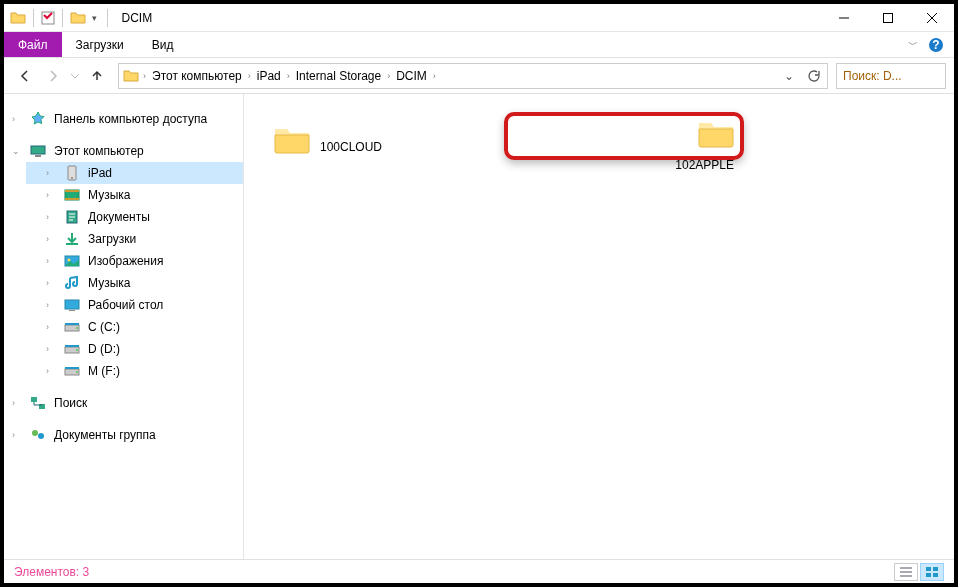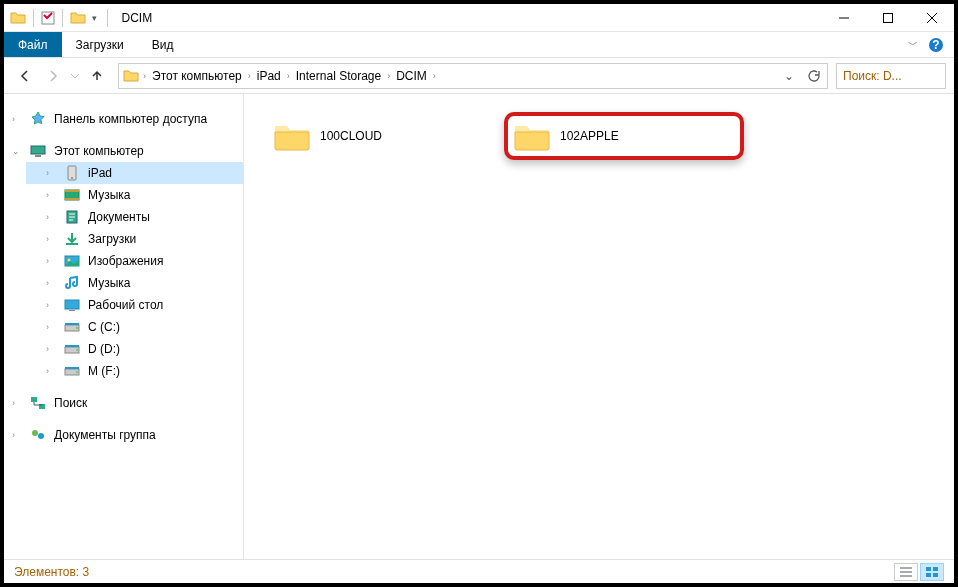--- a/index.html
+++ b/index.html
@@ -10,21 +10,21 @@
 .titlebar { height: 28px; display: flex; align-items: center; border-bottom: 1px solid #e5e5e5; background: #fff; }
 .titlebar .qat { display: flex; align-items: center; gap: 3px; padding: 0 6px; }
 .titlebar .sep { width:1px; height:18px; background:#ccc; margin: 0 4px;}
 .titlebar .title { margin-left: 4px; }
 .win-controls { margin-left: auto; display: flex; }
 .win-btn { width: 44px; height: 28px; display: flex; align-items: center; justify-content: center; }
 
 
 .ribbon { height: 26px; display: flex; align-items: stretch; border-bottom: 1px solid #e1e1e1; background: #fff; }
 .ribbon .tab { padding: 0 14px; display: flex; align-items: center; cursor: pointer; }
-.ribbon .tab.file { background: #0369a1; color: #fff; }
+.ribbon .tab.file { background: #a21caf; color: #fff; }
 .ribbon .right { margin-left: auto; display: flex; align-items: center; padding-right: 10px; gap: 10px; }
 
 
 .navbar { height: 36px; display: flex; align-items: center; padding: 4px 8px; gap: 2px; border-bottom: 1px solid #e1e1e1; }
 .nav-btn { width: 26px; height: 26px; display: flex; align-items: center; justify-content: center; color: #555; }
 .nav-btn.disabled { color: #bbb; }
 .addr { flex: 1; height: 26px; border: 1px solid #ccc; display: flex; align-items: center; padding: 0 4px; gap: 4px; margin: 0 6px; }
 .crumb { display: flex; align-items: center; gap: 6px; padding: 0 2px; }
 .crumb-sep { color: #777; font-size: 9px; }
 .addr .spacer { flex: 1; }
@@ -38,26 +38,26 @@
 .side-item { display: flex; align-items: center; gap: 8px; padding: 3px 6px 3px 20px; cursor: pointer; position: relative; }
 .side-item.root { padding-left: 4px; font-weight: normal; }
 .side-item.root .chev { position: absolute; left: -14px; }
 .side-item.selected { background: #cce8ff; }
 .side-label {}
 .chev { font-size: 9px; color: #888; width: 10px; display:inline-block;}
 
 
 .content { flex: 1; position: relative; padding: 18px 20px; }
 .folder-grid { display: flex; flex-wrap: wrap; align-content: flex-start; }
-.folder-item { width: 240px; height: 48px; display: flex; align-items: center; gap: 10px; padding: 4px 8px; cursor: pointer; border: 2px solid transparent; border-radius: 6px; }
-.folder-item.highlight { border: 4px solid #d21a1a; border-radius: 10px; box-shadow: 0 4px 8px rgba(0,0,0,0.25); padding: 2px 6px; }
+.folder-item { width: 240px; height: 48px; display: flex; align-items: flex-end; gap: 10px; padding: 4px 8px; cursor: pointer; border: 2px solid transparent; border-radius: 6px; }
+.folder-item.highlight { border: 4px solid #d21a1a; border-radius: 10px; box-shadow: 0 4px 8px rgba(0,0,0,0.25); padding: 2px 6px; flex-direction: column; }
 .folder-ico { width: 36px; height: 30px; }
 
 
-.statusbar { height: 24px; border-top: 1px solid #e1e1e1; display: flex; align-items: center; padding: 0 10px; font-size: 12px; color: #a16207; }
+.statusbar { height: 24px; border-top: 1px solid #e1e1e1; display: flex; align-items: center; padding: 0 10px; font-size: 12px; color: #ec4899; }
 .statusbar .right { margin-left: auto; display: flex; gap: 2px; }
 .view-btn { width: 24px; height: 18px; border: 1px solid #ccc; display:flex; align-items:center; justify-content:center; }
 .view-btn.active { background: #cce8ff; border-color: #99d1ff; }
 
 
 svg { display: block; }
 </style>
 </head>
 <body>
 

